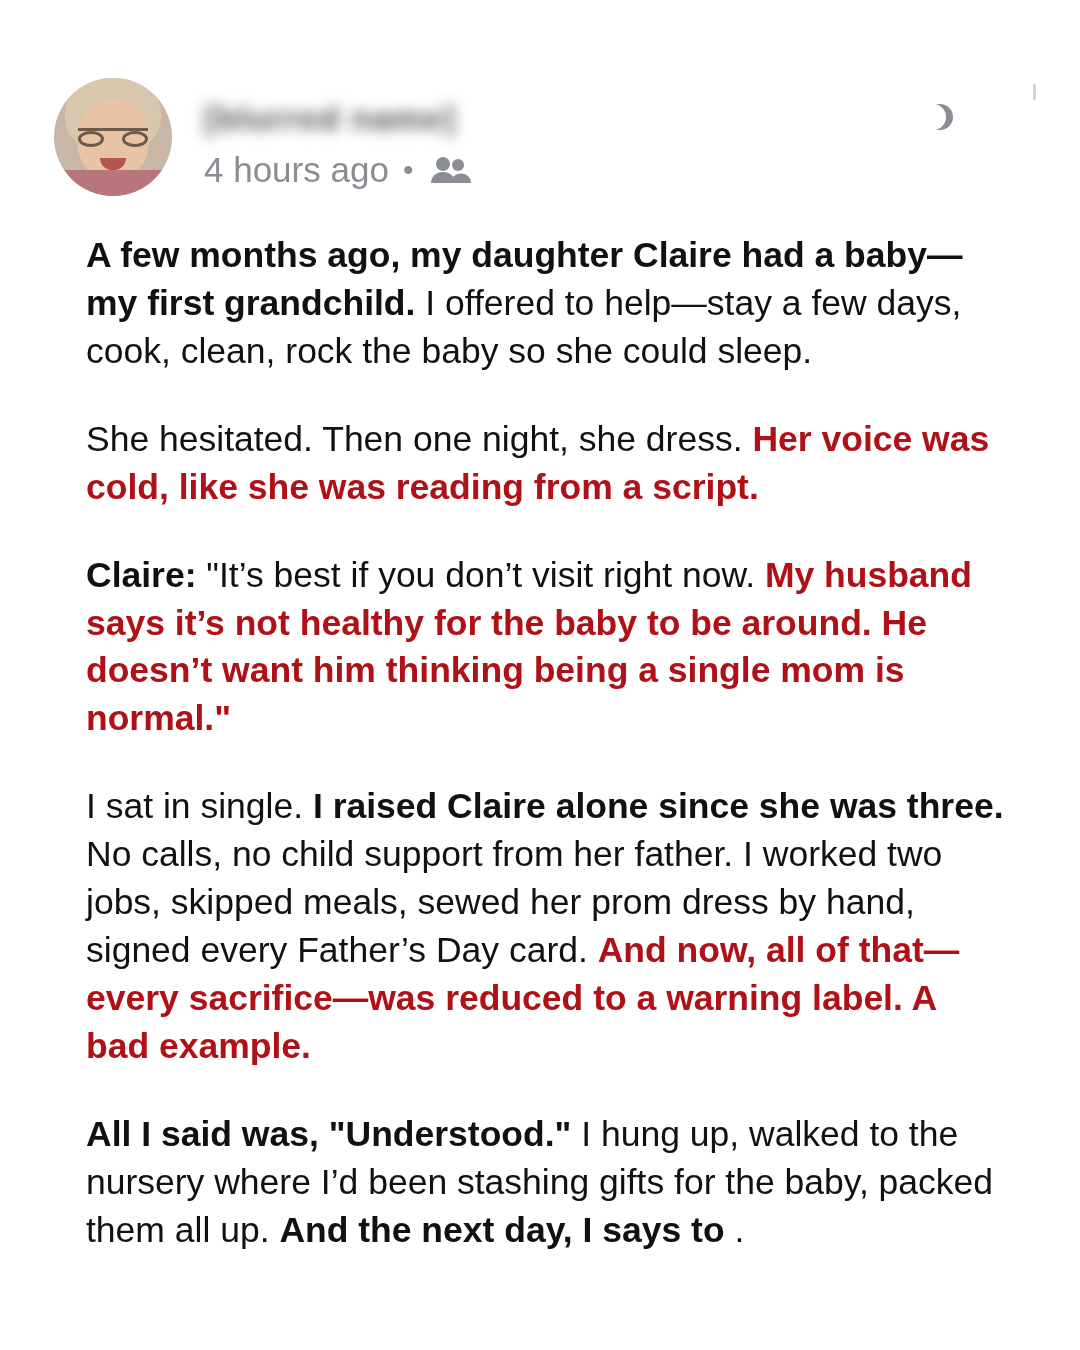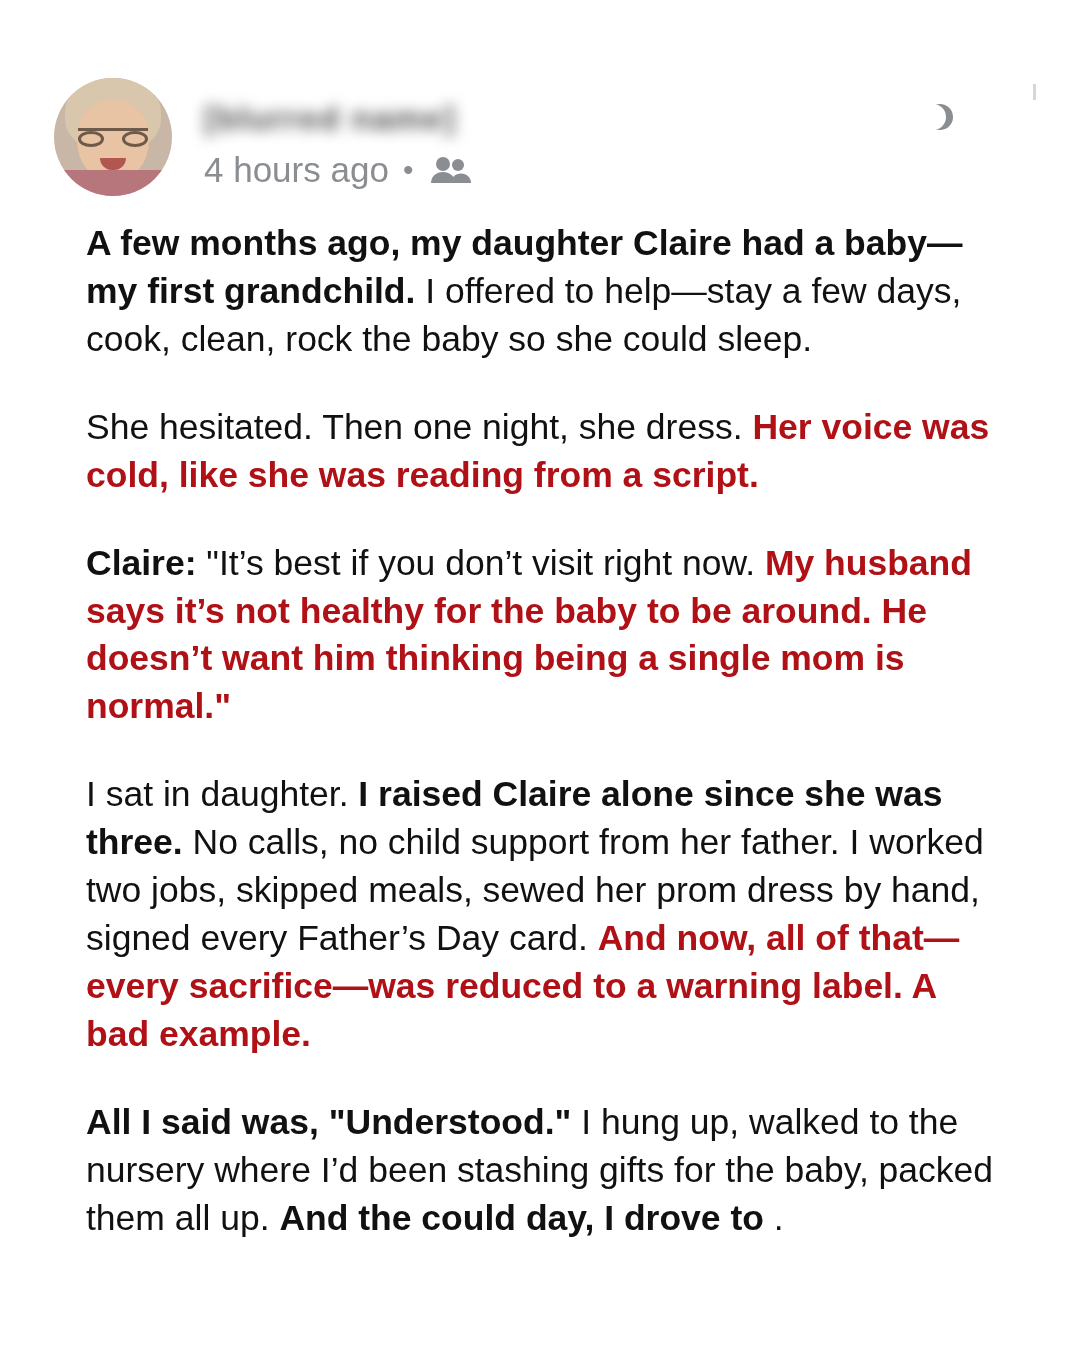--- a/index.html
+++ b/index.html
@@ -172,21 +172,21 @@
   }
 
   
   .post-body {
     padding: 24px 72px 0 86px;
     font-size: 35.5px;
     line-height: 1.35;
     color: #111;
   }
   .para {
-    margin: 0 0 40px 0;
+    margin: 12px 0 40px 0;
   }
   .para:last-child { margin-bottom: 0; }
   b, .b { font-weight: bold; }
   .red { color: #b01116; font-weight: bold; }
 </style>
 </head>
 <body>
 
 <div class="post">
 
@@ -230,21 +230,21 @@
 
     <p class="para">
       <span>She hesitated. Then one night, she dress. </span><span class="red">Her voice was cold, like she was reading from a script.</span>
     </p>
 
     <p class="para">
       <span class="b">Claire:</span><span> "It’s best if you don’t visit right now. </span><span class="red">My husband says it’s not healthy for the baby to be around. He doesn’t want him thinking being a single mom is normal."</span>
     </p>
 
     <p class="para">
-      <span>I sat in daughter. </span><span class="b">I raised Claire alone since she was three.</span><span> No calls, no child support from her father. I worked two jobs, skipped meals, sewed her prom dress by hand, signed every Father’s Day card. </span><span class="red">And now, all of that—every sacrifice—was reduced to a warning label. A bad example.</span>
-    </p>
-
-    <p class="para">
-      <span class="b">All I said was, "Understood."</span><span> I hung up, walked to the nursery where I’d been stashing gifts for the baby, packed them all up. </span><span class="b">And the could day, I drove to</span><span> .</span>
+      <span>I sat in single. </span><span class="b">I raised Claire alone since she was three.</span><span> No calls, no child support from her father. I worked two jobs, skipped meals, sewed her prom dress by hand, signed every Father’s Day card. </span><span class="red">And now, all of that—every sacrifice—was reduced to a warning label. A bad example.</span>
+    </p>
+
+    <p class="para">
+      <span class="b">All I said was, "Understood."</span><span> I hung up, walked to the nursery where I’d been stashing gifts for the baby, packed them all up. </span><span class="b">And the next day, I says to</span><span> .</span>
     </p>
 
   </div>
 </div>
 
 </body></html>

